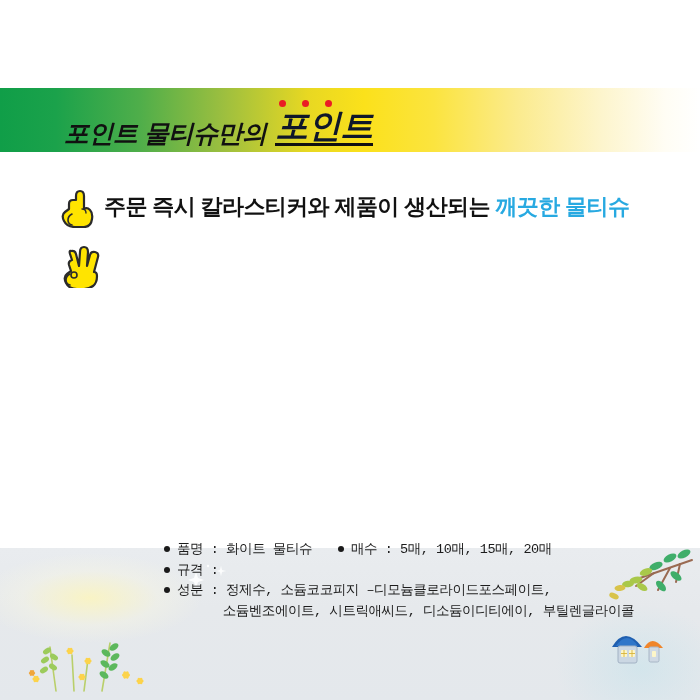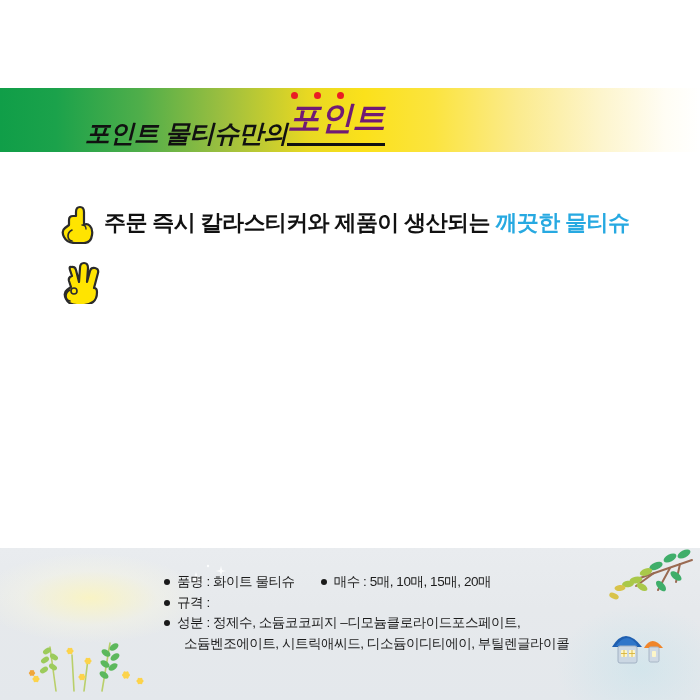--- a/index.html
+++ b/index.html
@@ -42,69 +42,69 @@
         #ffffff 100%);
   }
 
   .header-title {
     position: absolute;
     left: 64px;
     top: 96px;
     height: 52px;
     display: flex;
     align-items: flex-end;
+    gap: 9px;
     white-space: nowrap;
     z-index: 4;
-    margin-left: 21px;
   }
   .header-title .plain {
     font-size: 25px;
     font-weight: bold;
     color: #111111;
     font-style: italic;
     letter-spacing: -0.5px;
     line-height: 1;
     padding-bottom: 2px;
   }
   .header-emph-wrap {
     position: relative;
     display: inline-block;
     padding-bottom: 2px;
   }
   .header-title .emph {
     font-size: 33px;
     font-weight: bold;
-    color: #701a75;
+    color: #0f172a;
     font-style: italic;
     letter-spacing: -0.5px;
     line-height: 1;
     display: inline-block;
     border-bottom: 3px solid #111111;
-    padding-bottom: 9px;
+    padding-bottom: 1px;
   }
   .emph-dots {
     position: absolute;
     top: -9px;
     left: 4px;
     display: flex;
     gap: 16px;
   }
   .emph-dots i {
     display: block;
     width: 7px;
     height: 7px;
     border-radius: 50%;
     background: #ea1c24;
   }
 
   
   .points {
     position: absolute;
     left: 56px;
-    top: 194px;
+    top: 178px;
     width: 600px;
   }
   .point-row {
     display: flex;
     align-items: center;
     height: 58px;
     white-space: nowrap;
   }
   .hand-icon {
     width: 46px;
@@ -143,34 +143,35 @@
     overflow: hidden;
   }
   .footer-deco { position: absolute; pointer-events: none; }
   .deco-left  { left: 14px;  bottom: 2px;  }
   .deco-right { right: 6px;  top: -6px;    }
   .deco-house { right: 28px; bottom: 26px; }
 
   .footer-text {
     position: absolute;
     left: 164px;
-    top: 572px;
+    top: 540px;
     width: 470px;
     z-index: 5;
+    font-family: Liberation Mono, monospace;
   }
   .f-line {
     font-size: 13.5px;
     color: #1c1c1c;
     letter-spacing: -0.45px;
     line-height: 20.5px;
     white-space: nowrap;
     display: flex;
     align-items: baseline;
   }
-  .f-line.indent { padding-left: 20px; }
+  .f-line.indent { padding-left: 20px; justify-content: flex-end; }
   .f-bullet {
     display: inline-block;
     width: 6px;
     height: 6px;
     border-radius: 50%;
     background: #1a1a1a;
     margin-right: 7px;
     flex: 0 0 6px;
     position: relative;
     top: -1px;

